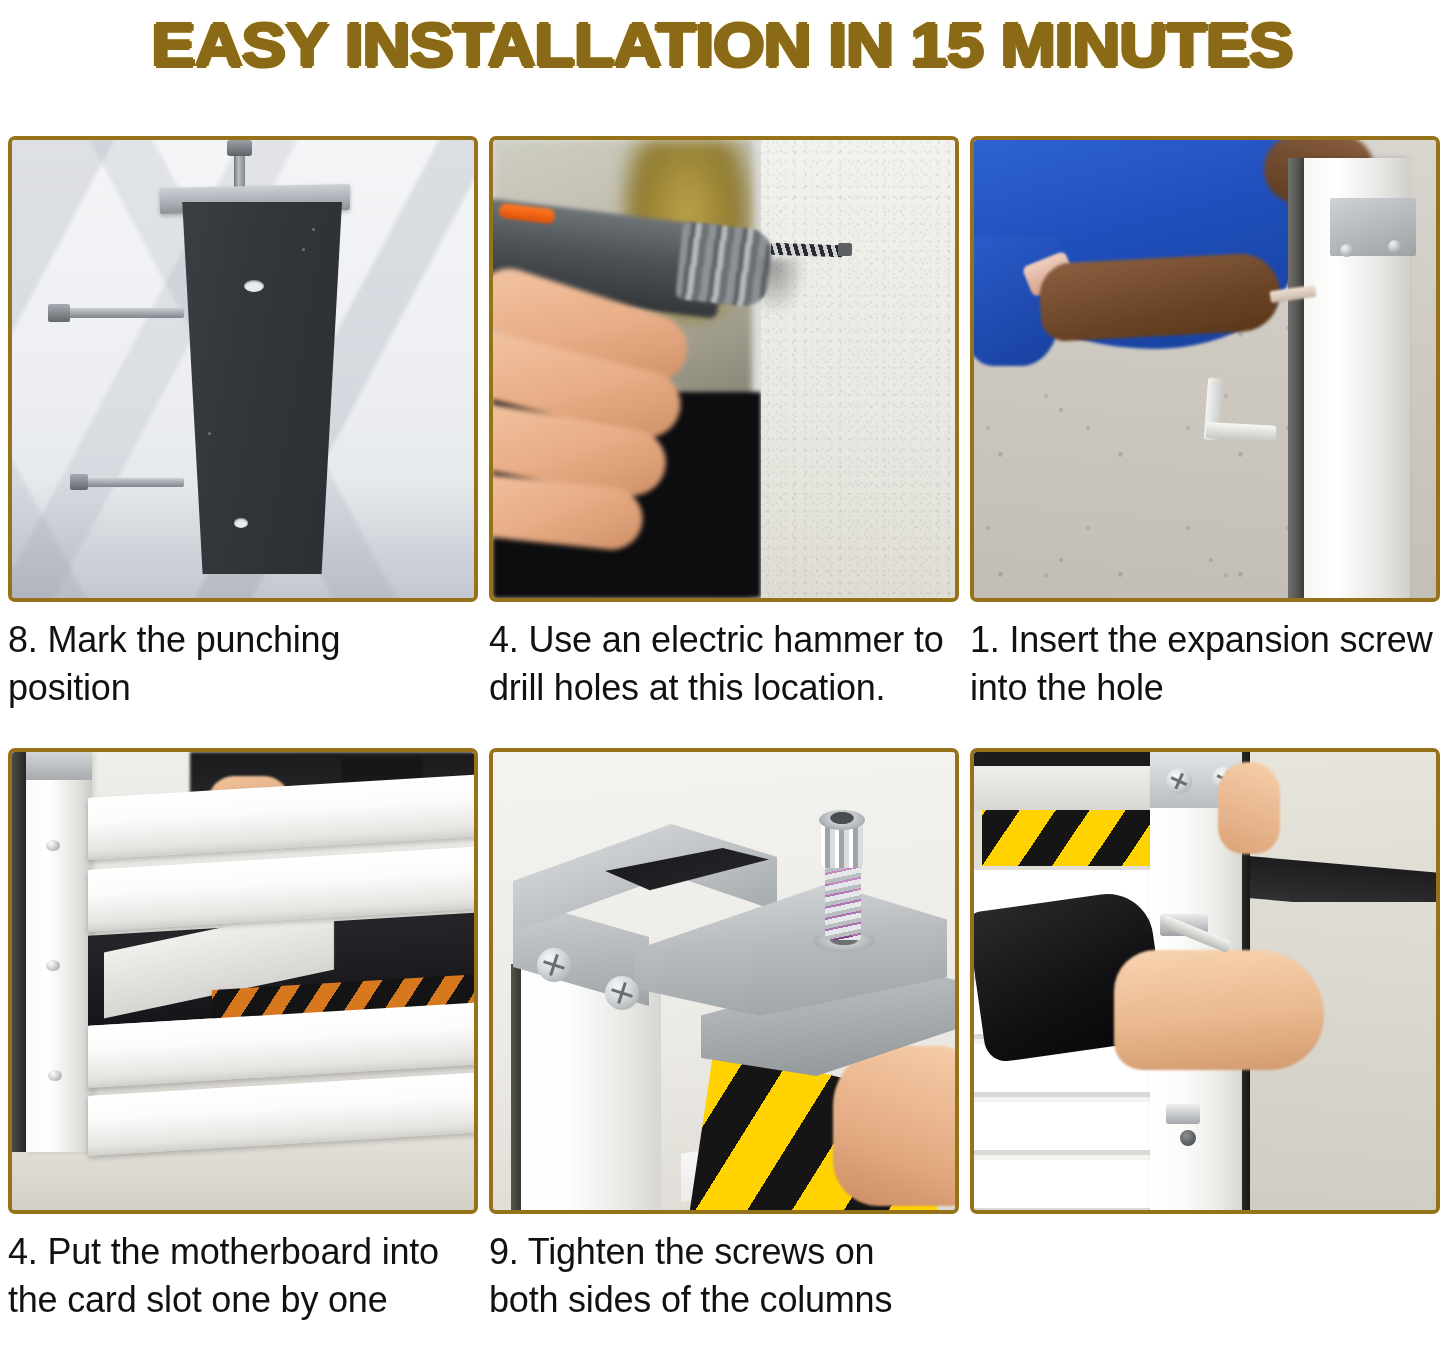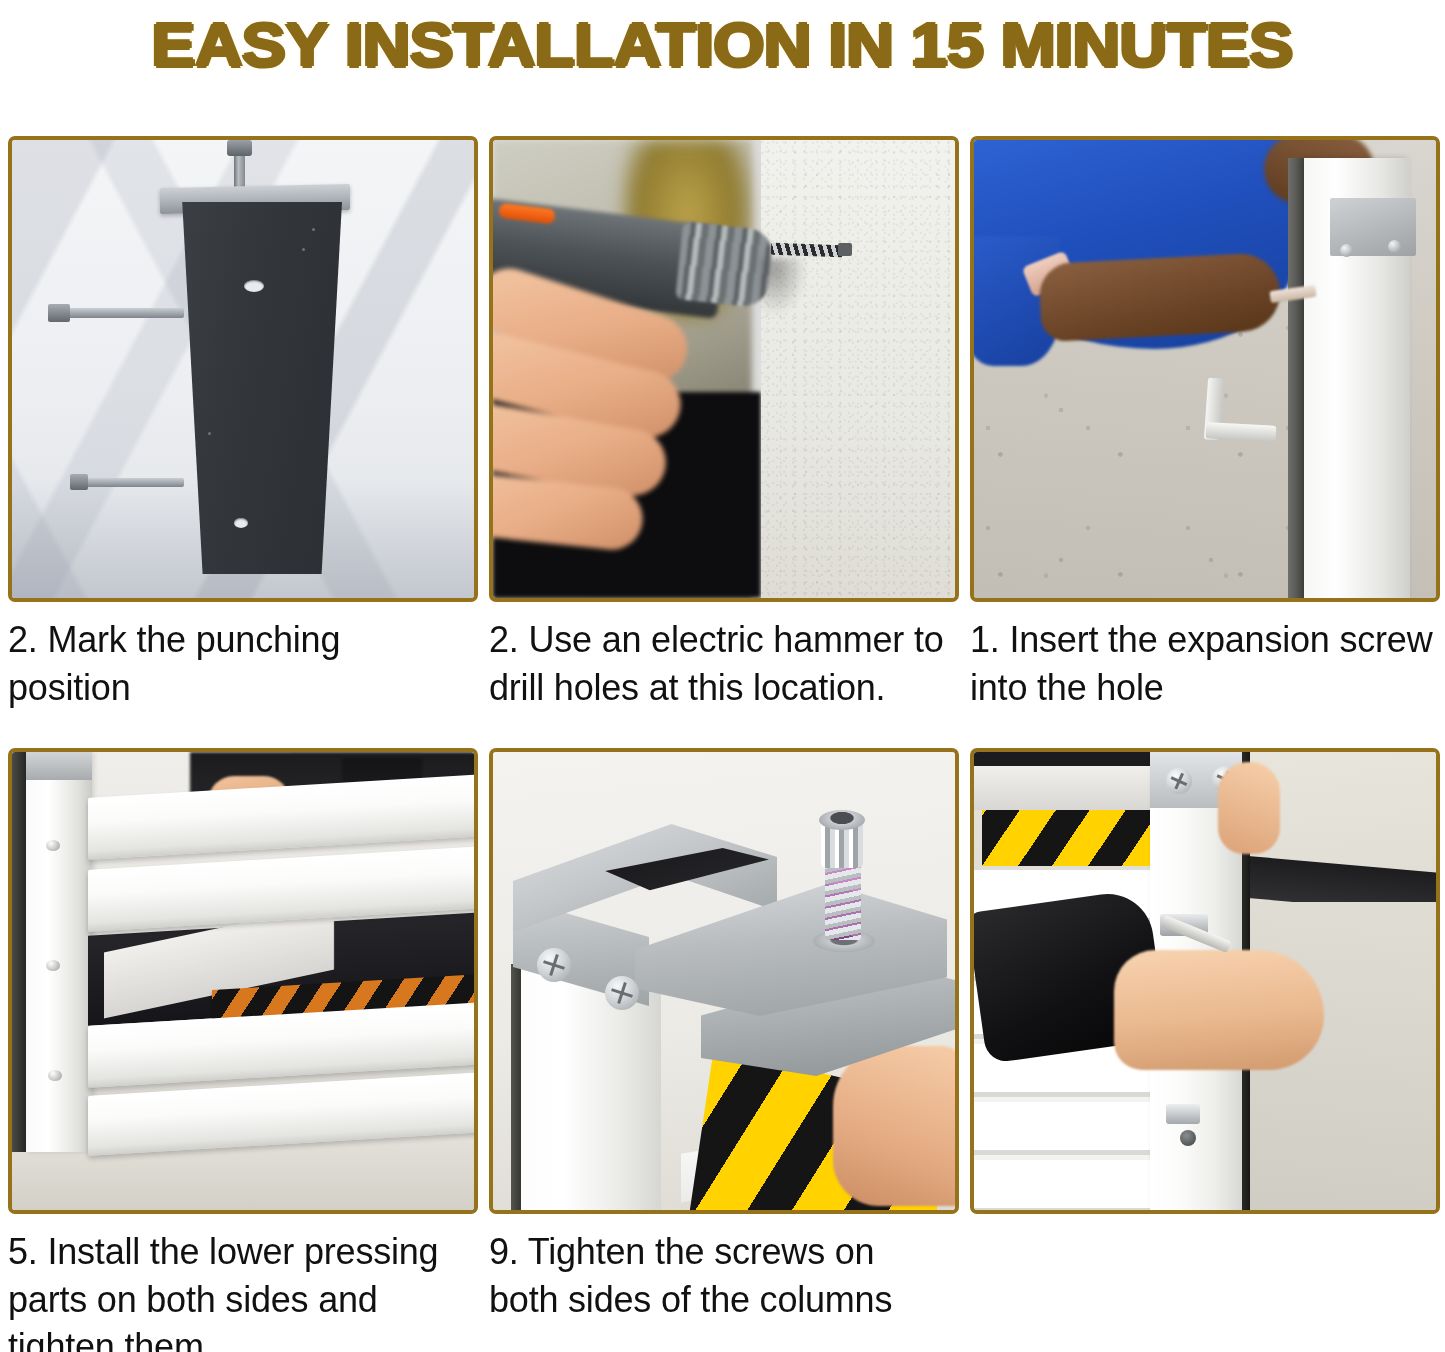--- a/index.html
+++ b/index.html
@@ -571,22 +571,22 @@
           <div class="p3-scr" style="left:414px; top:100px;"></div>
           <div class="p3-cuff"></div>
           <div class="p3-arm"></div>
           <div class="p3-tool"></div>
           <div class="p3-allen"></div>
           <div class="p3-allen2"></div>
         </div>
       </div>
     </div>
 
-    <div class="caption">2. Mark the punching position</div>
-    <div class="caption">2. Use an electric hammer to drill holes at this location.</div>
+    <div class="caption">8. Mark the punching position</div>
+    <div class="caption">4. Use an electric hammer to drill holes at this location.</div>
     <div class="caption">1. Insert the expansion screw into the hole</div>
 
     <div class="cell-photo">
       <div class="frame">
         <div class="photo">
           <div class="p4-bg"></div>
           <div class="p4-wall"></div>
           <div class="p4-darkTop"></div>
           <div class="p4-legs"></div>
           <div class="p4-floor2"></div>
@@ -652,17 +652,17 @@
           <div class="p6-bolt6"></div>
           <div class="p6-lowerBolt"></div>
           <div class="p6-lowerHole"></div>
           <div class="p6-sleeve"></div>
           <div class="p6-hand6"></div>
           <div class="p6-wrench"></div>
         </div>
       </div>
     </div>
 
-    <div class="caption">5. Install the lower pressing parts on both sides and tighten them</div>
+    <div class="caption">4. Put the motherboard into the card slot one by one</div>
     <div class="caption">9. Tighten the screws on both sides of the columns</div>
 
   </div>
 </div>
 
 </body></html>

